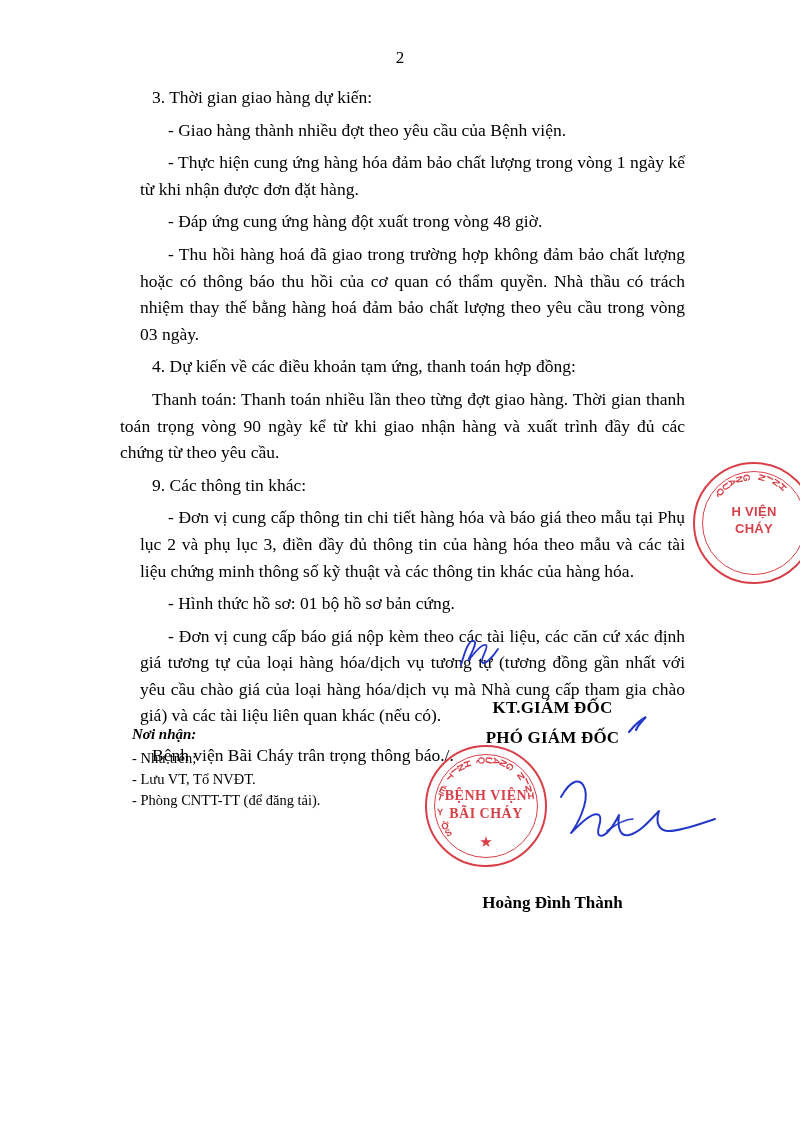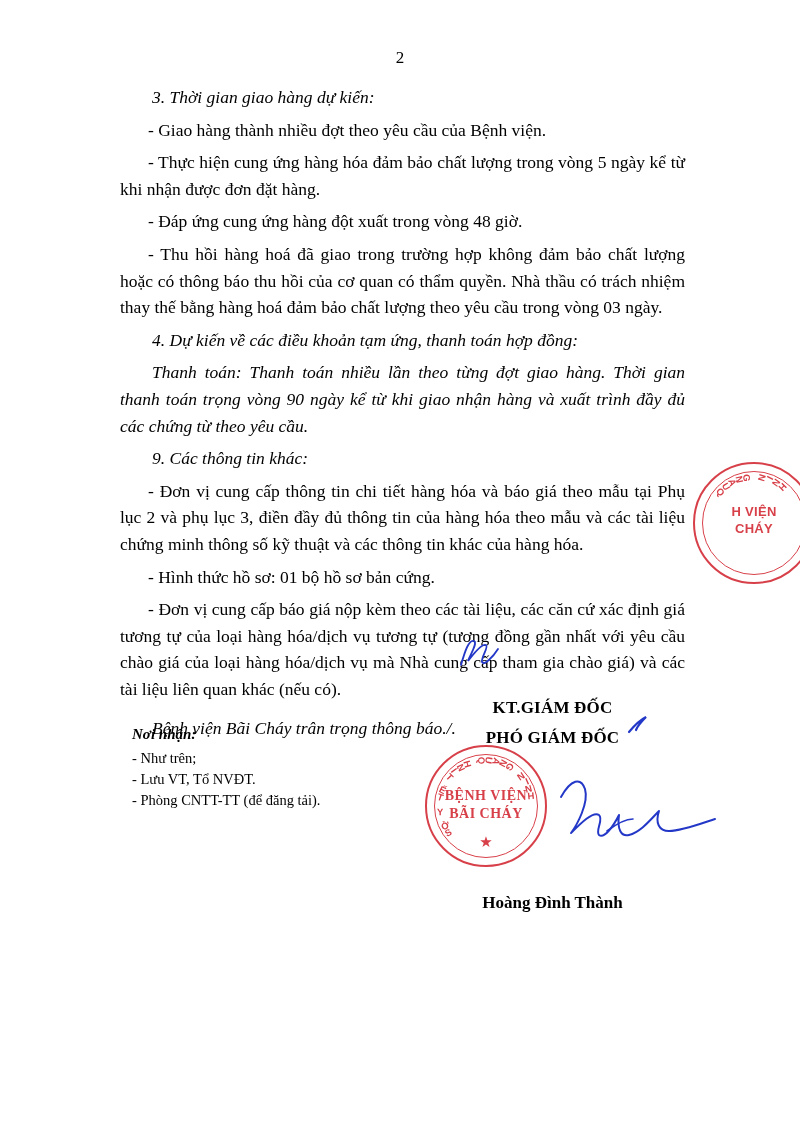--- a/index.html
+++ b/index.html
@@ -38,24 +38,24 @@
   }
   p.para {
     margin: 0 0 6px 0;
     font-size: 17.5px;
     line-height: 1.52;
     text-align: justify;
     text-justify: inter-word;
   }
   p.indent {
     text-indent: 32px;
-    font-style: italic;
   }
   p.indent-dash {
     text-indent: 28px;
+    margin-left: 20px;
   }
   .gap {
     height: 7px;
   }
   
   .footer {
     position: absolute;
     left: 120px;
     top: 690px;
     width: 565px;
@@ -219,21 +219,21 @@
 </head>
 <body>
 
 <div class="page">
 
   <div class="page-number">2</div>
 
   <div class="content">
     <p class="para indent">3. Thời gian giao hàng dự kiến:</p>
     <p class="para indent-dash">- Giao hàng thành nhiều đợt theo yêu cầu của Bệnh viện.</p>
-    <p class="para indent-dash">- Thực hiện cung ứng hàng hóa đảm bảo chất lượng trong vòng 5 ngày kể từ khi nhận được đơn đặt hàng.</p>
+    <p class="para indent-dash">- Thực hiện cung ứng hàng hóa đảm bảo chất lượng trong vòng 1 ngày kể từ khi nhận được đơn đặt hàng.</p>
     <p class="para indent-dash">- Đáp ứng cung ứng hàng đột xuất trong vòng 48 giờ.</p>
     <p class="para indent-dash">- Thu hồi hàng hoá đã giao trong trường hợp không đảm bảo chất lượng hoặc có thông báo thu hồi của cơ quan có thẩm quyền. Nhà thầu có trách nhiệm thay thế bằng hàng hoá đảm bảo chất lượng theo yêu cầu trong vòng 03 ngày.</p>
     <p class="para indent">4. Dự kiến về các điều khoản tạm ứng, thanh toán hợp đồng:</p>
     <p class="para indent">Thanh toán: Thanh toán nhiều lần theo từng đợt giao hàng. Thời gian thanh toán trọng vòng 90 ngày kể từ khi giao nhận hàng và xuất trình đầy đủ các chứng từ theo yêu cầu.</p>
     <p class="para indent">9. Các thông tin khác:</p>
     <p class="para indent-dash">- Đơn vị cung cấp thông tin chi tiết hàng hóa và báo giá theo mẫu tại Phụ lục 2 và phụ lục 3, điền đầy đủ thông tin của hàng hóa theo mẫu và các tài liệu chứng minh thông số kỹ thuật và các thông tin khác của hàng hóa.</p>
     <p class="para indent-dash">- Hình thức hồ sơ: 01 bộ hồ sơ bản cứng.</p>
     <p class="para indent-dash">- Đơn vị cung cấp báo giá nộp kèm theo các tài liệu, các căn cứ xác định giá tương tự của loại hàng hóa/dịch vụ tương tự (tương đồng gần nhất với yêu cầu chào giá của loại hàng hóa/dịch vụ mà Nhà cung cấp tham gia chào giá) và các tài liệu liên quan khác (nếu có).</p>
     <div class="gap"></div>
     <p class="para indent">Bệnh viện Bãi Cháy trân trọng thông báo./.</p>

